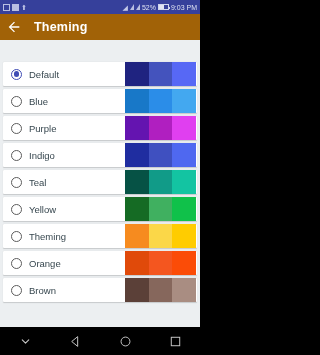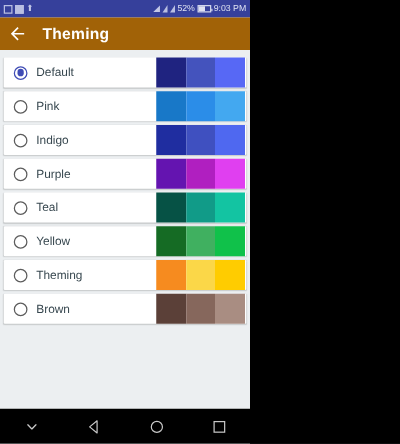--- a/index.html
+++ b/index.html
@@ -135,21 +135,21 @@
     position: relative;
     height: 24px;
     margin: 0 3px 3px 3px;
     background: #ffffff;
     border-radius: 1px;
     box-shadow: 0 0.5px 1px rgba(0,0,0,0.16);
     display: flex;
     align-items: center;
     box-sizing: border-box;
   }
-  .row:first-child { margin-top: 2px; }
+  .row:first-child { margin-top: 18px; }
   .radio {
     width: 11px;
     height: 11px;
     border-radius: 50%;
     border: 1.3px solid #5c5c5c;
     box-sizing: border-box;
     margin-left: 8px;
     flex: 0 0 auto;
     position: relative;
     background: #fff;
@@ -244,47 +244,47 @@
         <div class="radio"></div>
         <div class="row-label">Default</div>
         <div class="swatches">
           <span style="background: rgb(31, 35, 128);"></span>
           <span style="background: rgb(68, 83, 189);"></span>
           <span style="background: rgb(87, 104, 245);"></span>
         </div>
       </div>
       <div class="row">
         <div class="radio"></div>
-        <div class="row-label">Pink</div>
+        <div class="row-label">Blue</div>
         <div class="swatches">
           <span style="background: rgb(24, 120, 200);"></span>
           <span style="background: rgb(43, 141, 232);"></span>
           <span style="background: rgb(67, 168, 240);"></span>
         </div>
       </div>
       <div class="row">
         <div class="radio"></div>
+        <div class="row-label">Purple</div>
+        <div class="swatches">
+          <span style="background: rgb(100, 20, 176);"></span>
+          <span style="background: rgb(176, 31, 192);"></span>
+          <span style="background: rgb(224, 63, 240);"></span>
+        </div>
+      </div>
+      <div class="row">
+        <div class="radio"></div>
         <div class="row-label">Indigo</div>
         <div class="swatches">
           <span style="background: rgb(31, 45, 160);"></span>
           <span style="background: rgb(63, 80, 192);"></span>
           <span style="background: rgb(79, 104, 240);"></span>
         </div>
       </div>
       <div class="row">
         <div class="radio"></div>
-        <div class="row-label">Purple</div>
-        <div class="swatches">
-          <span style="background: rgb(100, 20, 176);"></span>
-          <span style="background: rgb(176, 31, 192);"></span>
-          <span style="background: rgb(224, 63, 240);"></span>
-        </div>
-      </div>
-      <div class="row">
-        <div class="radio"></div>
         <div class="row-label">Teal</div>
         <div class="swatches">
           <span style="background: rgb(6, 82, 69);"></span>
           <span style="background: rgb(17, 155, 136);"></span>
           <span style="background: rgb(19, 196, 162);"></span>
         </div>
       </div>
       <div class="row">
         <div class="radio"></div>
         <div class="row-label">Yellow</div>
@@ -294,20 +294,29 @@
           <span style="background: rgb(16, 193, 74);"></span>
         </div>
       </div>
       <div class="row">
         <div class="radio"></div>
         <div class="row-label">Theming</div>
         <div class="swatches">
           <span style="background: rgb(246, 139, 31);"></span>
           <span style="background: rgb(251, 215, 72);"></span>
           <span style="background: rgb(255, 204, 0);"></span>
+        </div>
+      </div>
+      <div class="row">
+        <div class="radio"></div>
+        <div class="row-label">Orange</div>
+        <div class="swatches">
+          <span style="background: rgb(224, 74, 10);"></span>
+          <span style="background: rgb(244, 86, 31);"></span>
+          <span style="background: rgb(251, 76, 7);"></span>
         </div>
       </div>
       <div class="row">
         <div class="radio"></div>
         <div class="row-label">Brown</div>
         <div class="swatches">
           <span style="background: rgb(91, 64, 56);"></span>
           <span style="background: rgb(134, 103, 92);"></span>
           <span style="background: rgb(169, 141, 130);"></span>
         </div>

